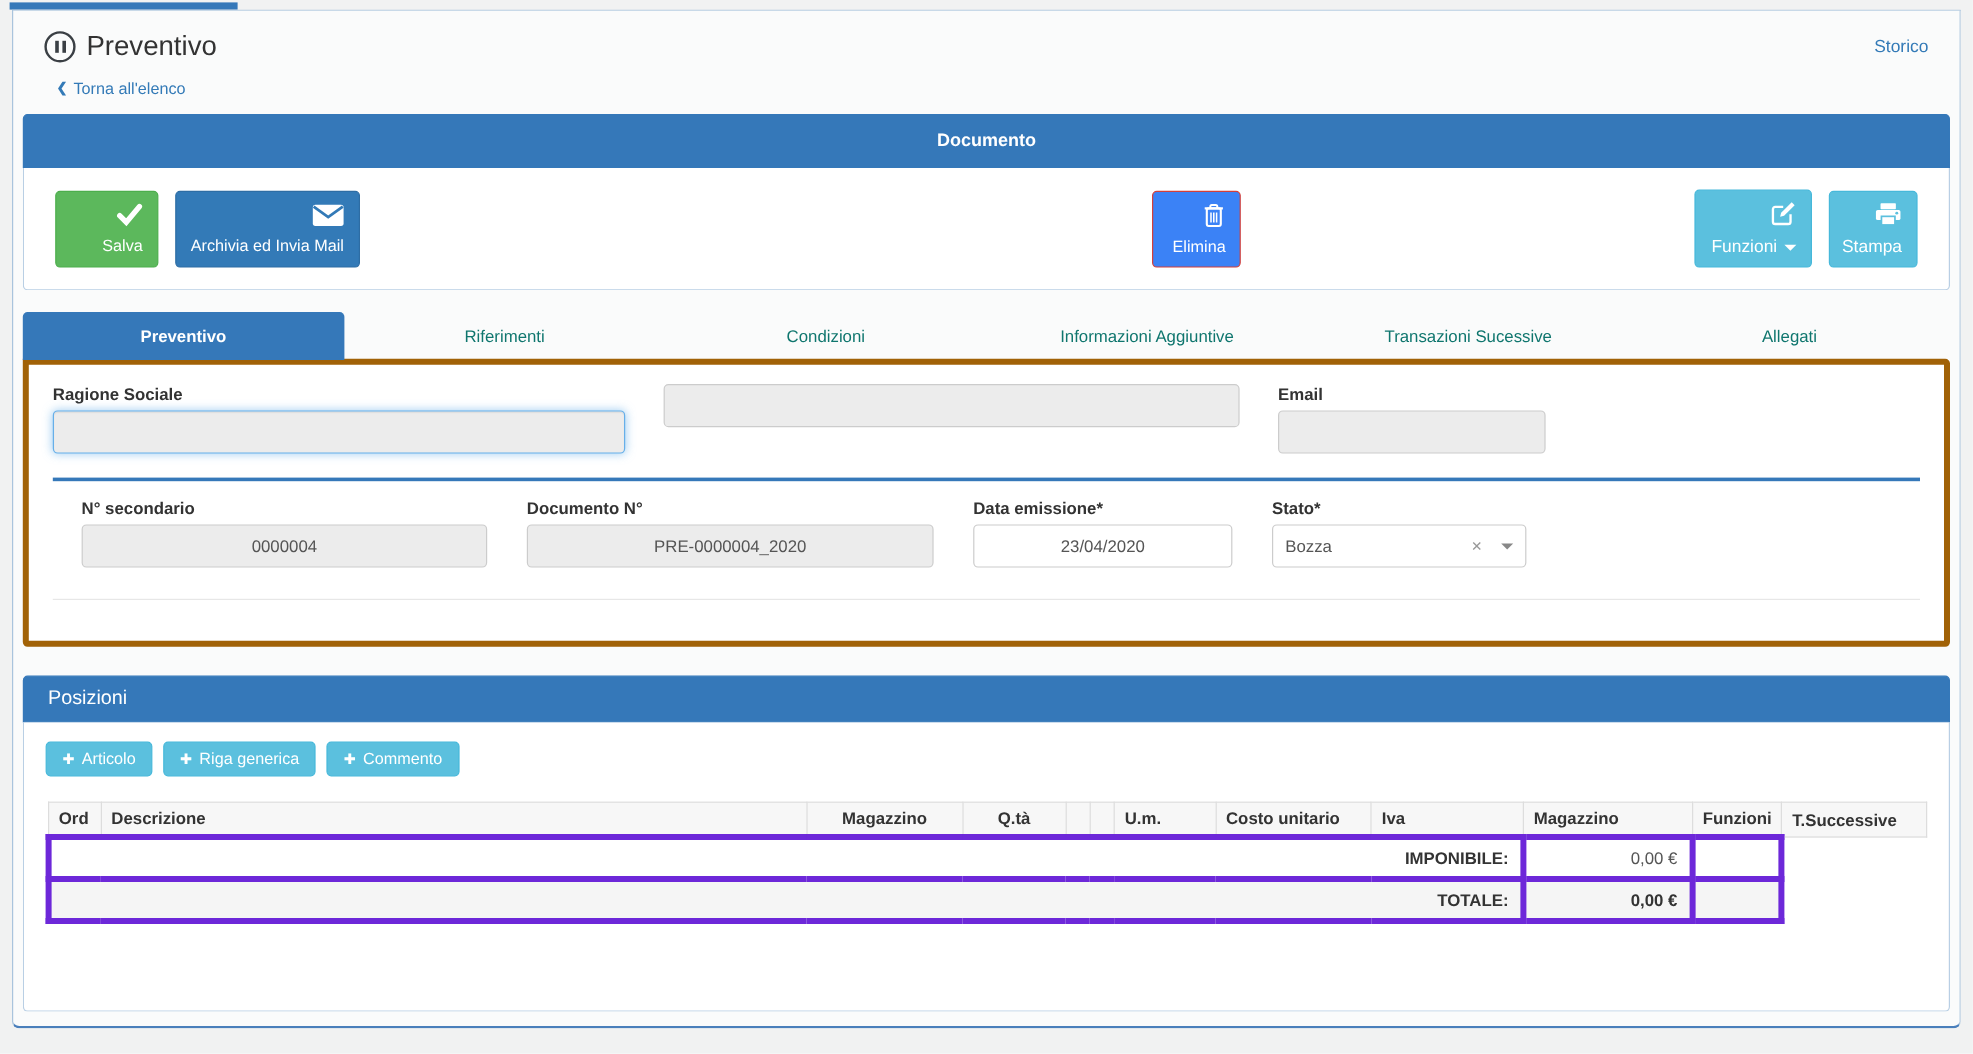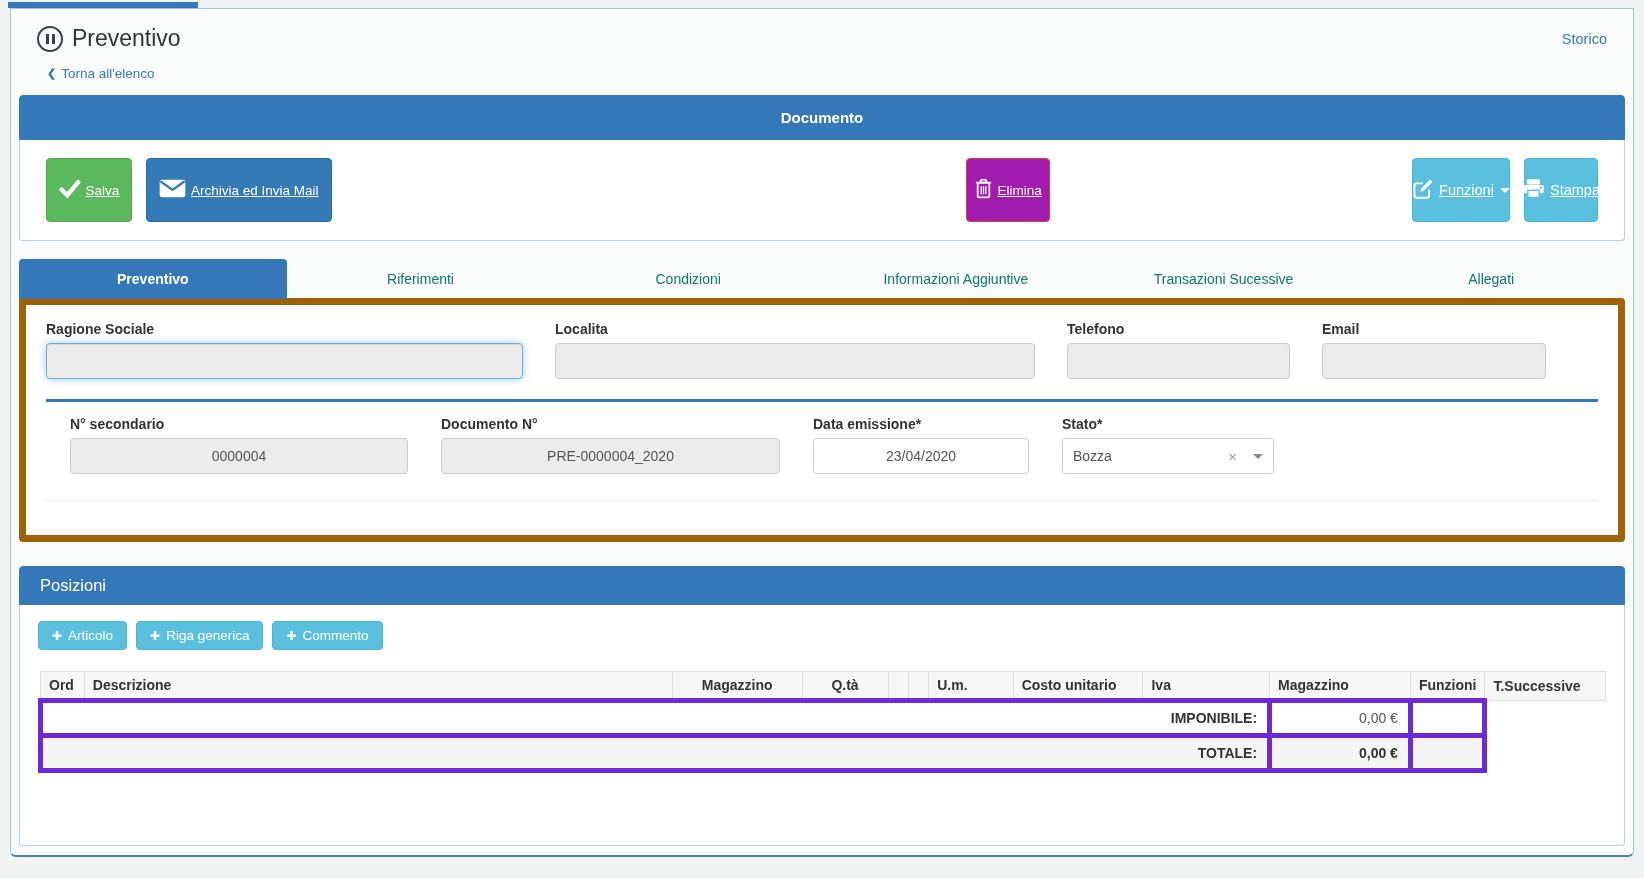--- a/index.html
+++ b/index.html
@@ -40,41 +40,41 @@
     background:#3578b9; color:#fff; border-radius:4px 4px 0 0;
     border:1px solid #3578b9;
   }
   .panel-heading.centered { text-align:center; font-weight:bold; font-size:15px; padding:13px 10px; }
   .panel-heading.lefted { text-align:left; font-size:16.5px; padding:9px 20px; font-weight:normal; }
   .panel-body { background:#fff; border:1px solid #b9cfe4; border-top:none; border-radius:0 0 4px 4px; }
   .doc-panel { margin-top:14px; }
   .doc-panel .panel-body { padding:18px 26px; display:flex; align-items:center; }
   
   .btn-big {
-    display:flex; flex-direction:row; align-items:center; justify-content:center;
+    display:flex; flex-direction:column; align-items:flex-end; justify-content:center;
     gap:5px; min-height:64px; border:none; border-radius:4px; cursor:pointer;
-    color:#fff; font-family:inherit; font-size:13.5px; padding:8px 12px;text-decoration:underline;
+    color:#fff; font-family:inherit; font-size:13.5px; padding:8px 12px;
   }
   .btn-green { background:#5cb85c; border:1px solid #4cae4c; width:86px; }
   .btn-blue  { background:#337ab7; border:1px solid #2e6da4; min-width:136px; }
-  .btn-red   { background:#a21caf; border:1px solid #d43f3a; width:84px; }
+  .btn-red   { background:#3b82f6; border:1px solid #d43f3a; width:74px; }
   .btn-cyan  { background:#5bc0de; border:1px solid #46b8da; }
   .btn-funzioni { width:98px; font-size:14.5px; }
   .btn-stampa { width:74px; font-size:14.5px; }
   .spacer-a { flex:1.75; } .spacer-b { flex:1; }
   .caret-down { display:inline-block; width:0; height:0; border-left:5px solid transparent;
     border-right:5px solid transparent; border-top:5px solid #fff; margin-left:6px; vertical-align:middle; }
   .btn-label-row { display:flex; align-items:center; }
   
   .tab-strip { display:flex; margin:18px 8px 0 8px; position:relative; z-index:2; }
   .tab { flex:1; text-align:center; padding:12px 6px; font-size:14px; color:#0f766e;
     cursor:pointer; border-radius:4px 4px 0 0; }
   .tab.active { background:#3578b9; color:#fff; font-weight:bold; }
   .tab-panel {
-    margin:0 8px; background:#fff; border:7px solid #a16207; border-radius:0 4px 4px 4px;
+    margin:0 8px; background:#fff; border:5px solid #a16207; border-radius:0 4px 4px 4px;
     padding:16px 20px 18px 20px; position:relative; z-index:1; margin-top:-1px;
   }
   .field-label { font-weight:bold; font-size:14px; color:#333; margin-bottom:6px; display:block; }
   .fields-row-1 { display:grid; grid-template-columns:477px 480px 223px 224px; column-gap:32px; }
   .text-input {
     width:100%; height:36px; border:1px solid #ccc; border-radius:4px; background:#ececec;
     font-family:inherit; font-size:14px; color:#555; padding:0 10px;
   }
   .text-input.focused {
     border-color:#66afe9; outline:none;
@@ -205,25 +205,20 @@
     <div class="tab">Allegati</div>
   </div>
 
   <div class="tab-panel">
     <div class="fields-row-1">
       <div>
         <label class="field-label">Ragione Sociale</label>
         <input class="text-input focused" value="" style="">
       </div>
       <div>
-        <label class="field-label">Localita</label>
-        <input class="text-input" disabled="" value="" style="">
-      </div>
-      <div>
-        <label class="field-label">Telefono</label>
         <input class="text-input" disabled="" value="" style="">
       </div>
       <div>
         <label class="field-label">Email</label>
         <input class="text-input" disabled="" value="" style="">
       </div>
     </div>
 
     <div class="blue-divider"></div>
 

